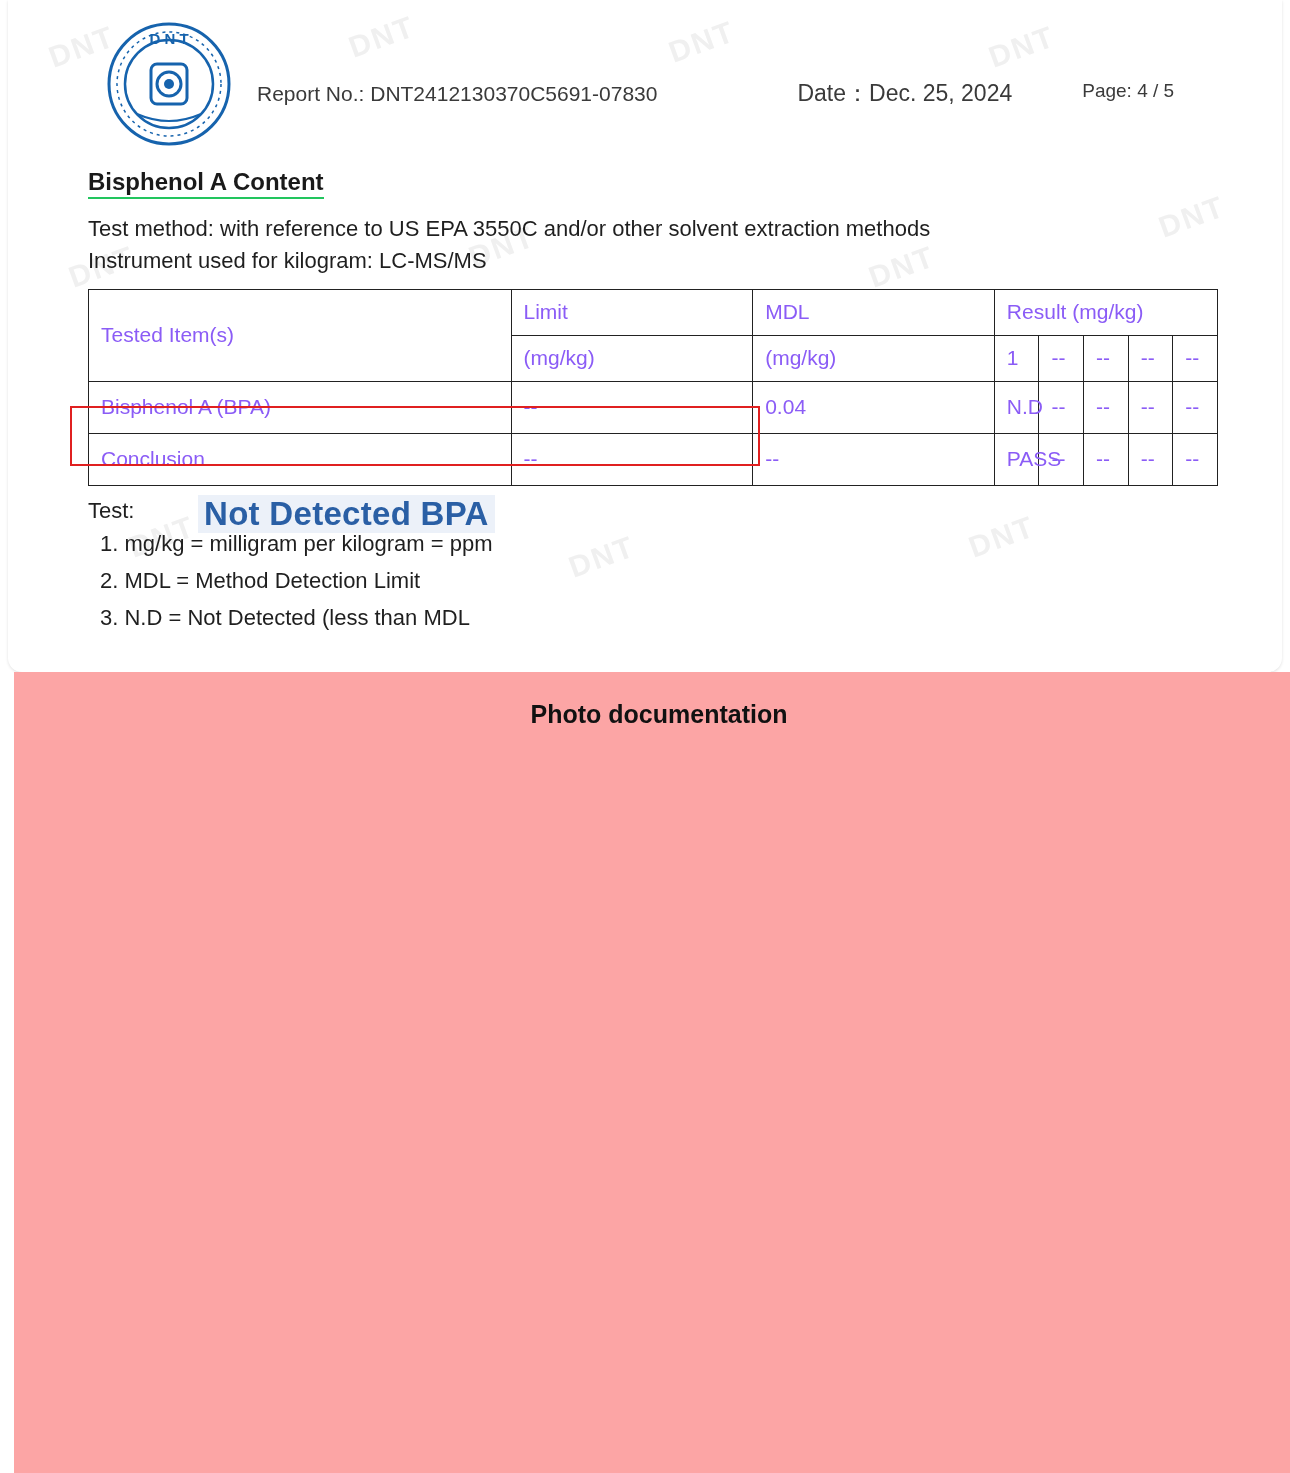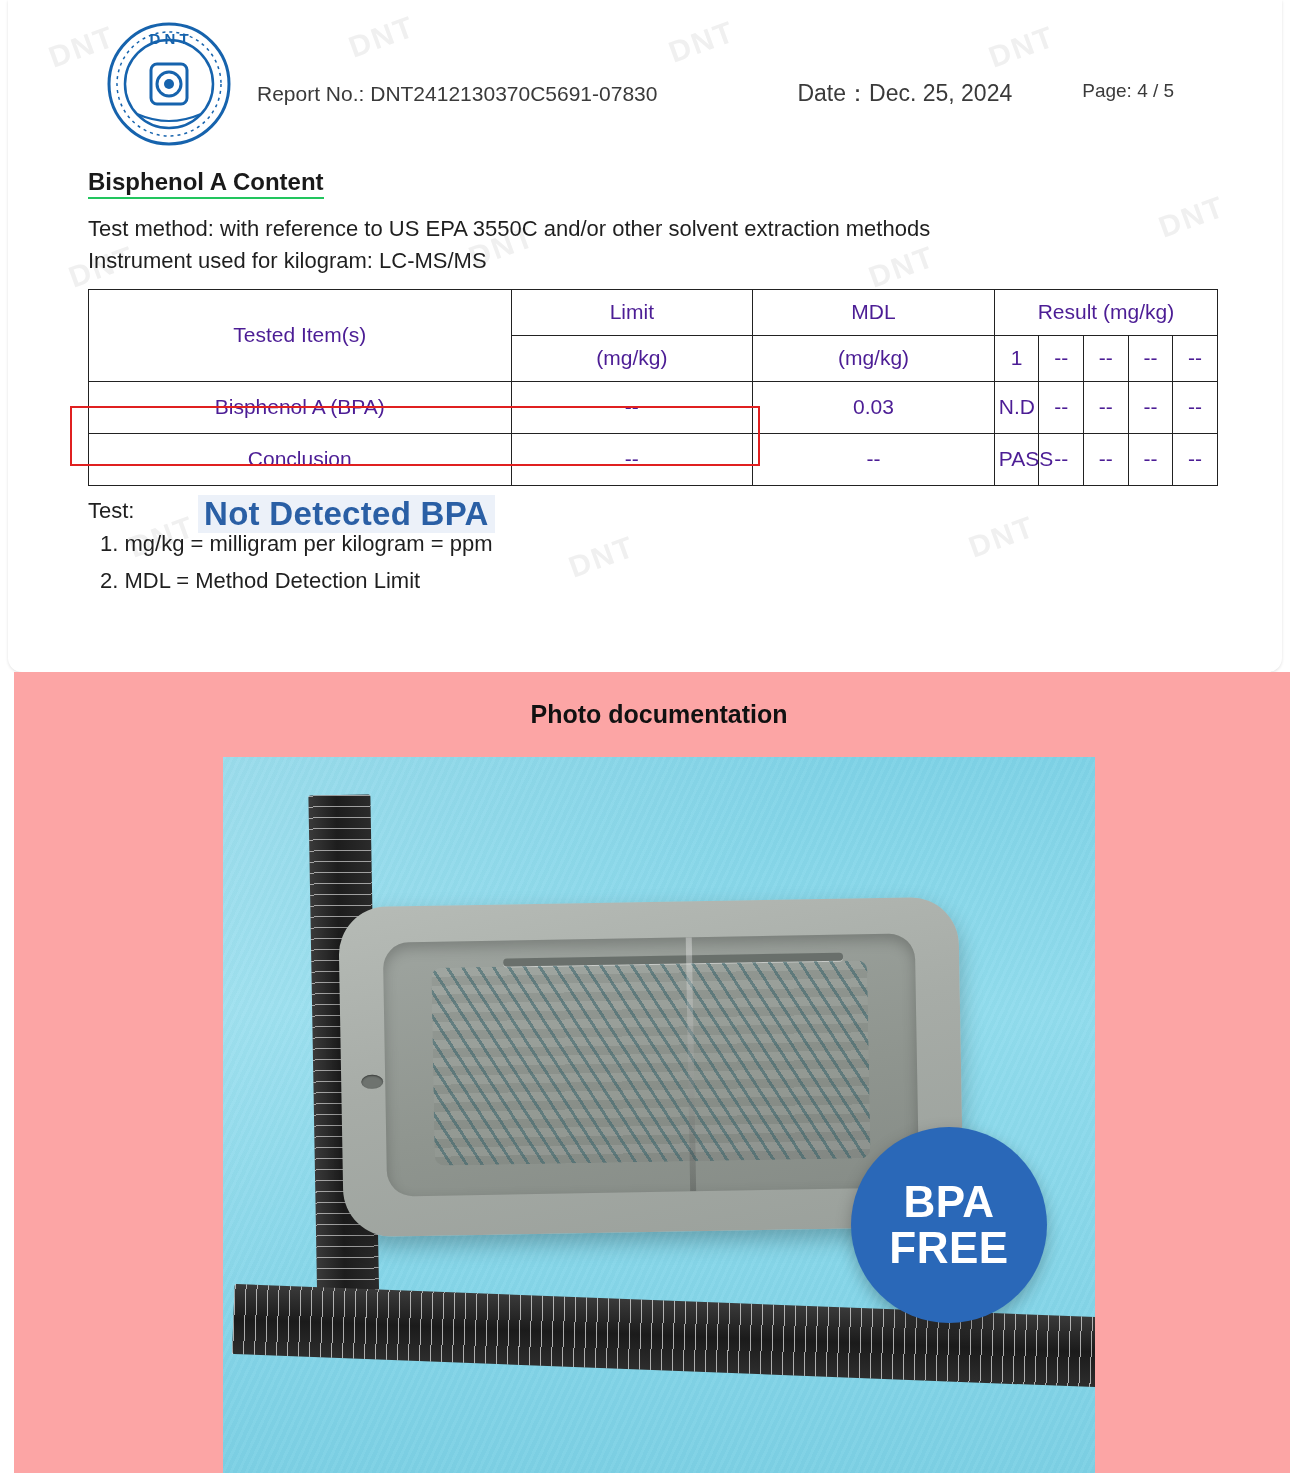--- a/index.html
+++ b/index.html
@@ -111,24 +111,23 @@
 
   
   table.results {
     border-collapse: collapse;
     width: 1130px;
     margin-top: 12px;
     table-layout: fixed;
   }
   table.results td, table.results th {
     border: 1.5px solid #222;
-    text-align: center;
     font-size: 21px;
-    color: #4c1d95;
-    padding: 6px 4px;
+    color: #8b5cf6;
+    padding: 6px 12px;
     font-weight: normal;
   }
   .col-item { width: 250px; }
   .col-limit { width: 143px; }
   .col-mdl { width: 143px; }
   .col-res { width: 132px; }
   .hdr-strong { font-weight: bold; font-size: 22px; }
   .row-h1 td { height: 46px; }
   .row-h2 td { height: 46px; }
   .row-data td { height: 52px; }
@@ -392,21 +391,21 @@
           <td class="hdr-strong">(mg/kg)</td>
           <td>1</td>
           <td>--</td>
           <td>--</td>
           <td>--</td>
           <td>--</td>
         </tr>
         <tr class="row-data">
           <td class="cell-left">Bisphenol A (BPA)</td>
           <td>--</td>
-          <td>0.03</td>
+          <td>0.04</td>
           <td>N.D</td>
           <td>--</td>
           <td>--</td>
           <td>--</td>
           <td>--</td>
         </tr>
         <tr class="row-data">
           <td class="hdr-strong">Conclusion</td>
           <td>--</td>
           <td>--</td>
@@ -416,50 +415,27 @@
           <td>--</td>
           <td>--</td>
         </tr>
       </tbody>
         </table>
 
       <div class="note-title">Test:</div>
       <ul class="note-list">
         <li>1. mg/kg = milligram per kilogram = ppm</li>
         <li>2. MDL = Method Detection Limit</li>
+        <li>3. N.D = Not Detected (less than MDL</li>
       </ul>
     </div>
 
     <div class="highlight-box" style="left:62px; top:406px; width:690px; height:60px;"></div>
 
     <div class="stamp-nd">Not Detected BPA</div>
   </div>
 
   <div class="photo-section">
     <div class="photo-caption">Photo documentation</div>
 
-    <div class="photo-frame">
-      <div class="cloth"></div>
-
-      <div class="ruler-v">
-        <div class="ticks"></div>
-      </div>
-      <div class="ruler-h">
-        <div class="ticks"></div>
-      </div>
-
-      <div class="colander">
-        <div class="hole-l"></div>
-        <div class="colander-inner">
-          <div class="handle-slot"></div>
-          <div class="mesh"></div>
-          <div class="seam"></div>
-        </div>
-      </div>
-
-      <div class="badge">
-        <span>BPA</span>
-        <span>FREE</span>
-      </div>
-    </div>
   </div>
 
 </div>
 
 </body></html>

